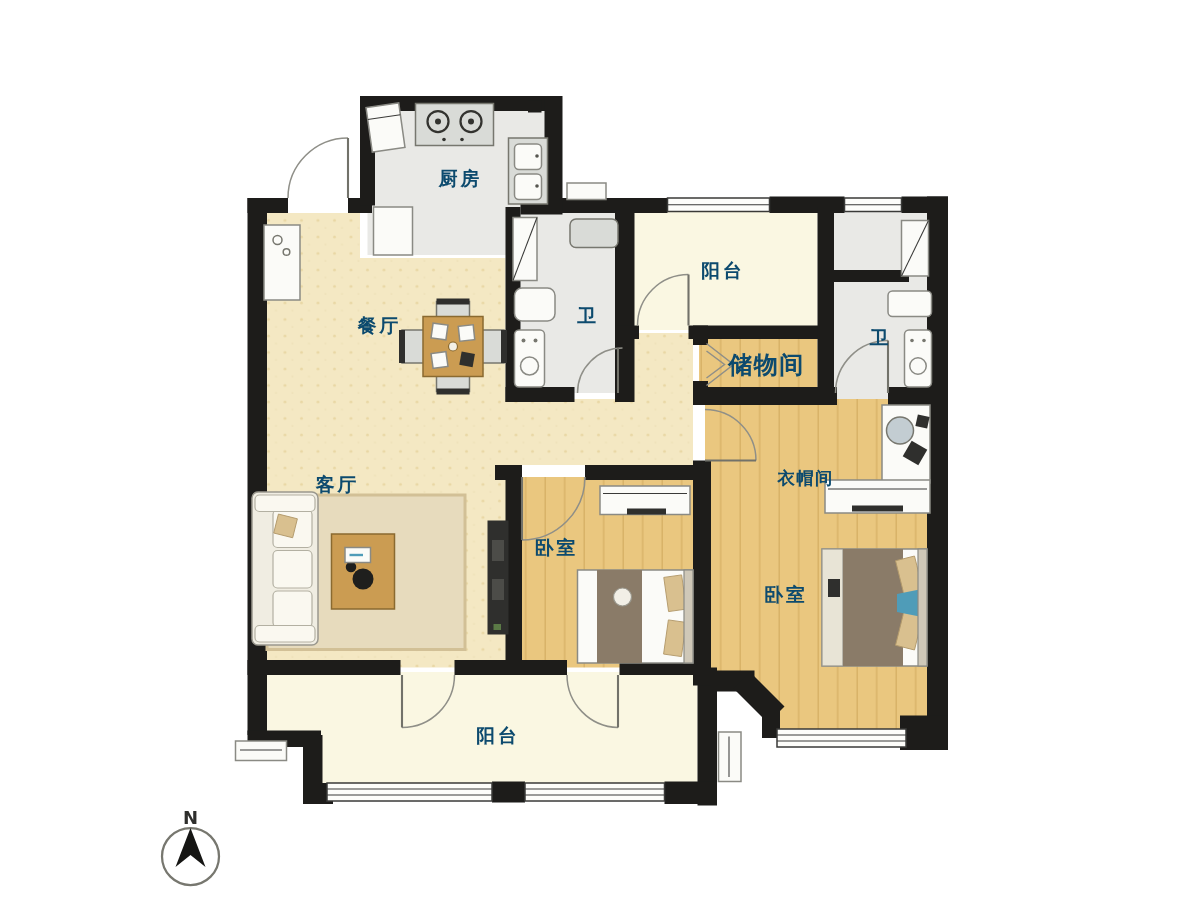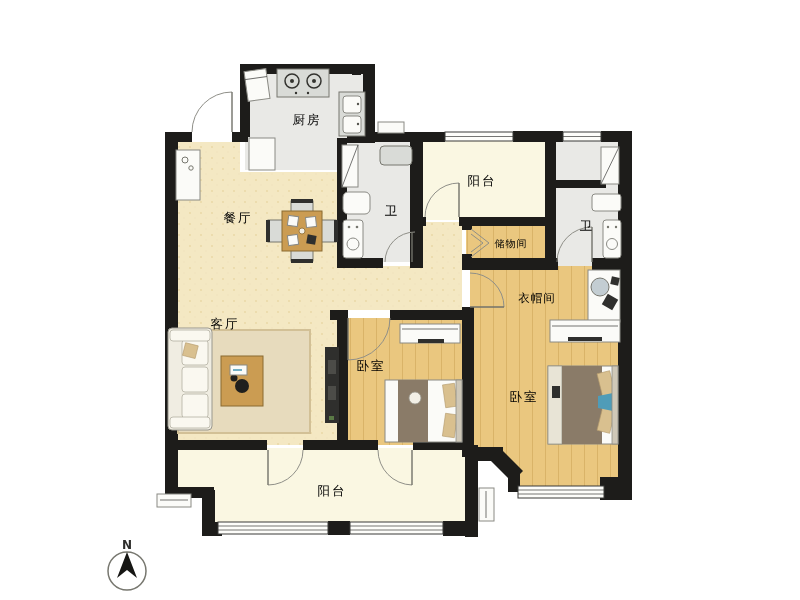--- a/index.html
+++ b/index.html
@@ -21,21 +21,21 @@
   .fixt{fill:#fbfbf8;stroke:#8a8a84;stroke-width:1;}
   .fixt-gray{fill:#d9dbd7;stroke:#77776f;stroke-width:1;}
   .dark{fill:var(--dark-unit);}
   .sofa{fill:#f0ede2;stroke:#9a988e;stroke-width:1;}
   .cushion{fill:#faf8f0;stroke:#b3b0a2;stroke-width:0.8;}
   .woodfurn{fill:var(--wood-furniture);stroke:#8a6a30;stroke-width:1;}
   .rug{fill:var(--rug);stroke:#d2c096;stroke-width:2;}
   .blanket{fill:var(--bed-blanket);}
   .pillow{fill:var(--pillow);stroke:#b39a6c;stroke-width:0.6;}
   .room-label{position:absolute;transform:translate(-50%,-50%);
-     font-size:12.5px;font-weight:400;color:#000000;letter-spacing:2px;white-space:nowrap;}
+     font-size:12.5px;font-weight:700;color:#0c4a6e;letter-spacing:2px;white-space:nowrap;}
   .compass-label{position:absolute;transform:translate(-50%,-50%);
      font-size:12px;font-weight:700;color:#2e2e2c;letter-spacing:0;}
 </style>
 </head>
 <body>
 
 <div id="canvas">
 <svg width="800" height="600" viewBox="0 0 800 600">
   <defs>
     <pattern id="woodpat" width="13" height="24" patternUnits="userSpaceOnUse">
@@ -313,24 +313,24 @@
     </g>
   </g>
 
   <g>
     <circle cx="127" cy="571" r="19" fill="none" stroke="#77776f" stroke-width="1.5"></circle>
     <polygon points="127,552 117,578 127,570 137,578" fill="#161614"></polygon>
   </g>
 </svg>
 
 <div class="room-label" style="left:307px;top:120px">厨房</div>
-<div class="room-label" style="left:238px;top:218px">餐厅</div>
+<div class="room-label" style="left:253px;top:218px">餐厅</div>
 <div class="room-label" style="left:225px;top:324px">客厅</div>
 <div class="room-label" style="left:482px;top:181px">阳台</div>
 <div class="room-label" style="left:391px;top:211px;letter-spacing:0">卫</div>
-<div class="room-label" style="left:511px;top:244px;font-size:10px;letter-spacing:1px">储物间</div>
+<div class="room-label" style="left:511px;top:244px;font-size:16px;letter-spacing:1px">储物间</div>
 <div class="room-label" style="left:586px;top:226px;letter-spacing:0">卫</div>
-<div class="room-label" style="left:537px;top:298px;font-size:11.5px;letter-spacing:1px">衣帽间</div>
+<div class="room-label" style="left:537px;top:319px;font-size:11.5px;letter-spacing:1px">衣帽间</div>
 <div class="room-label" style="left:371px;top:366px">卧室</div>
 <div class="room-label" style="left:524px;top:397px">卧室</div>
 <div class="room-label" style="left:332px;top:491px">阳台</div>
 <div class="compass-label" style="left:127px;top:545px">N</div>
 </div>
 
 </body></html>

